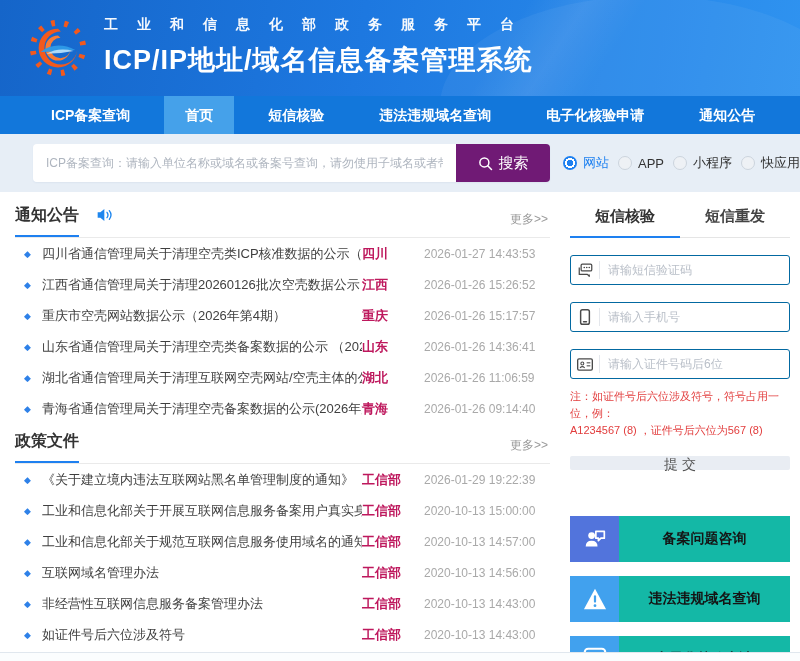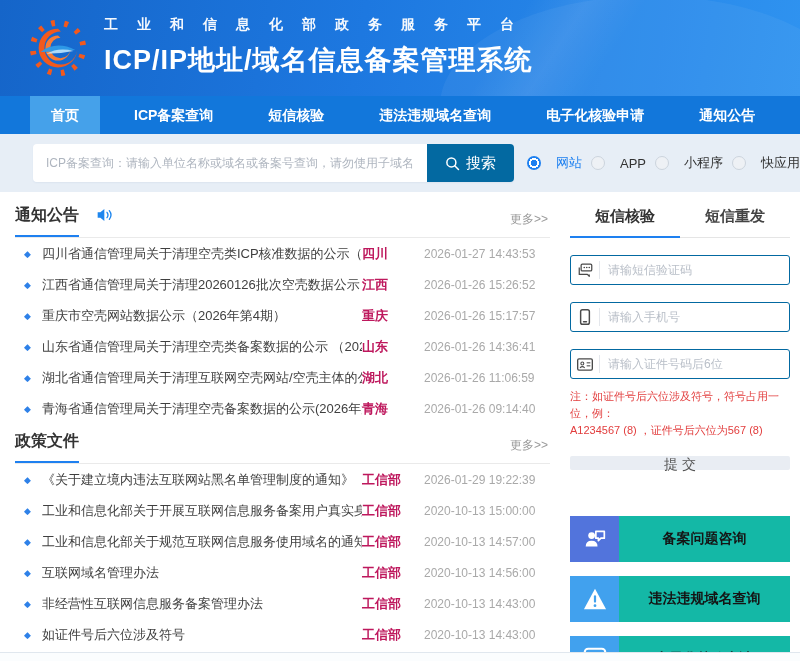--- a/index.html
+++ b/index.html
@@ -21,23 +21,23 @@
   
   .nav { height:38px; background:#1277db; display:flex; padding-left:30px; }
   .nav-item { color:#fff; font-size:14px; font-weight:bold; line-height:38px; padding:0 21px; margin-right:13px; cursor:pointer; white-space:nowrap; }
   .nav-item.active { background:#45a1ea; }
 
   
   .search-band { height:58px; background:#e7eef6; display:flex; align-items:center; padding-left:33px; }
   .search-box { display:flex; height:38px; border-radius:4px; overflow:hidden; box-shadow:0 1px 2px rgba(30,80,140,.06); }
   .search-input { width:436px; height:38px; border:none; outline:none; padding:0 13px; font-size:12px; color:#333; background:#fff; font-family:inherit; }
   .search-input::placeholder { color:#aeb5bf; }
-  .search-btn { width:97px; height:38px; border:none; background:#0369a1; color:#fff; font-size:15px; display:flex; align-items:center; justify-content:center; gap:6px; cursor:pointer; font-family:inherit; }
+  .search-btn { width:97px; height:38px; border:none; background:#701a75; color:#fff; font-size:15px; display:flex; align-items:center; justify-content:center; gap:6px; cursor:pointer; font-family:inherit; }
   .search-types { display:flex; align-items:center; margin-left:13px; gap:9px; }
-  .radio-item { display:flex; align-items:center; gap:15px; font-size:13px; color:#333; cursor:pointer; white-space:nowrap; }
+  .radio-item { display:flex; align-items:center; gap:6px; font-size:13px; color:#333; cursor:pointer; white-space:nowrap; }
   .radio-dot { width:14px; height:14px; border-radius:50%; background:#eef1f5; border:1px solid #ccd4dd; }
   .radio-item.selected .radio-dot { border:none; background:radial-gradient(circle,#1e80f0 0 3px,#ffffff 3px 5px,#1e80f0 5px 7px); }
   .radio-item.selected .radio-label { color:#1e80f0; }
 
   
   .main { display:flex; padding:6px 10px 0 15px; }
   .col-left { width:535px; margin-right:20px; }
   .col-right { width:220px; }
 
   .sec-head { position:relative; border-bottom:1px solid #eaeaea; margin-top:7px; height:33px; }
@@ -89,22 +89,22 @@
       <path d="M14 36 q16 -12 36 -2 q-18 2 -36 2 z" fill="#2e9be8" opacity="0.95"></path>
       <path d="M20 38 q12 -7 28 -3 q-14 3 -28 3 z" fill="#bfe4fb" opacity="0.9"></path>
     </svg>
     <div class="banner-text">
       <div class="platform-title">工业和信息化部政务服务平台</div>
       <div class="system-title">ICP/IP地址/域名信息备案管理系统</div>
     </div>
   </div>
 
   <div class="nav">
+    <div class="nav-item">ICP备案查询</div>
     <div class="nav-item active">首页</div>
-    <div class="nav-item">ICP备案查询</div>
     <div class="nav-item">短信核验</div>
     <div class="nav-item">违法违规域名查询</div>
     <div class="nav-item">电子化核验申请</div>
     <div class="nav-item">通知公告</div>
     <div class="nav-item">政策文件</div>
   </div>
 
   <div class="search-band">
     <div class="search-box">
       <input class="search-input" type="text" placeholder="ICP备案查询：请输入单位名称或域名或备案号查询，请勿使用子域名或者带http://www等字符的网址查询" style="">

